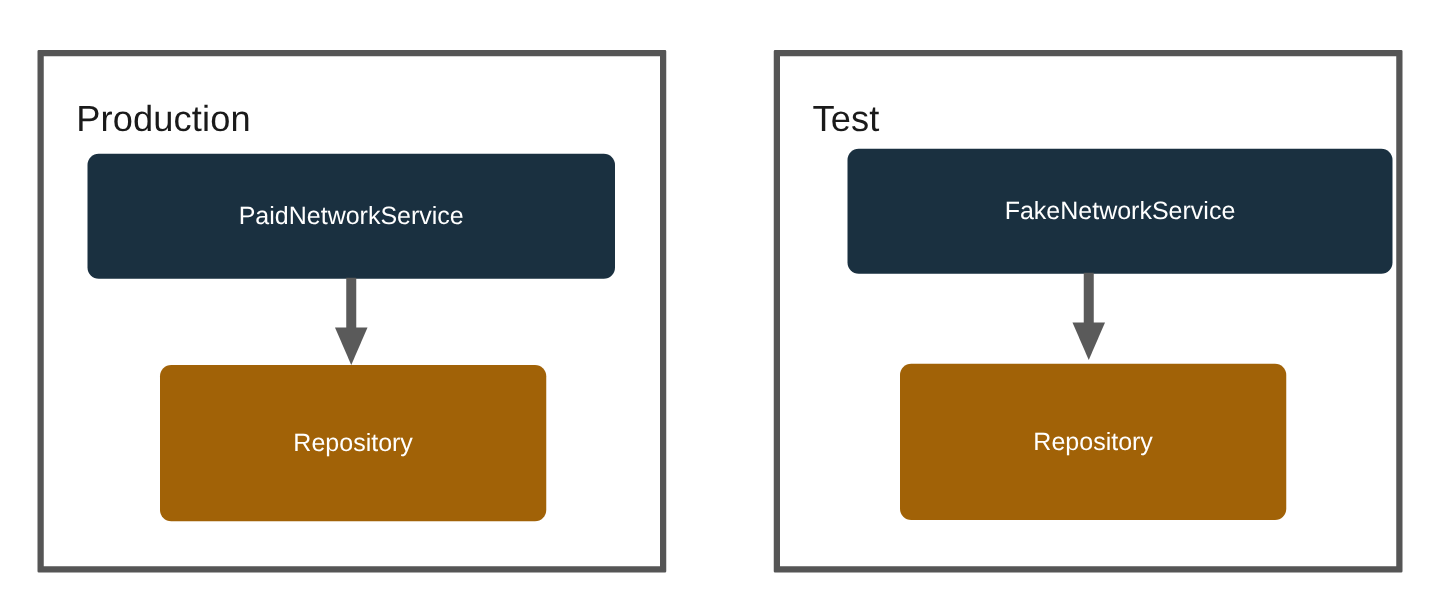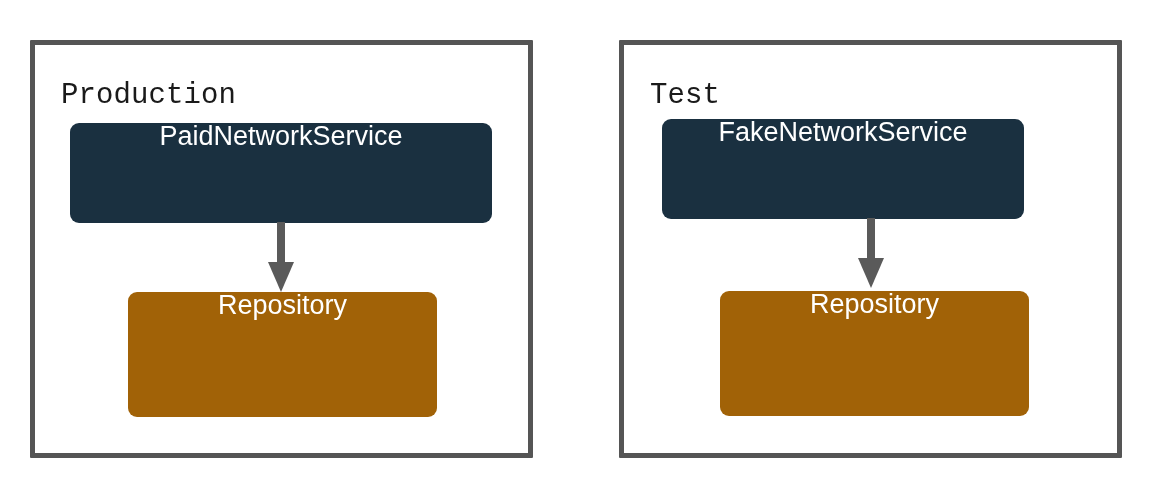--- a/index.html
+++ b/index.html
@@ -42,35 +42,35 @@
   }
 
   
   .env-title {
     position: absolute;
     top: 34px;
     left: 26px;
     font-size: 29px;
     line-height: 34px;
     color: #1a1a1a;
-    font-family: Liberation Mono, monospace;
+    font-family: Liberation Sans, sans-serif;
     white-space: nowrap;
     letter-spacing: 0.1px;
   }
 
   
   .node {
     position: absolute;
     box-sizing: border-box;
     display: flex;
-    align-items: flex-start;
+    align-items: center;
     justify-content: center;
     border-radius: 9px;
     color: #ffffff;
-    font-size: 27px;
+    font-size: 20px;
     line-height: 1;
     font-family: "Liberation Sans", sans-serif;
     white-space: nowrap;
     text-align: center;
   }
   .node-service {
     background: #1A3040;
   }
   .node-repository {
     background: #a16207;
@@ -84,23 +84,23 @@
     height: 100px;
   }
   .node-prod-repo {
     left: 93px;
     top: 247px;
     width: 309px;
     height: 125px;
   }
   
   .node-test-service {
-    left: 38px;
+    left: 54px;
     top: 74px;
-    width: 362px;
+    width: 436px;
     height: 100px;
   }
   .node-test-repo {
     left: 96px;
     top: 246px;
     width: 309px;
     height: 125px;
   }
 
   

